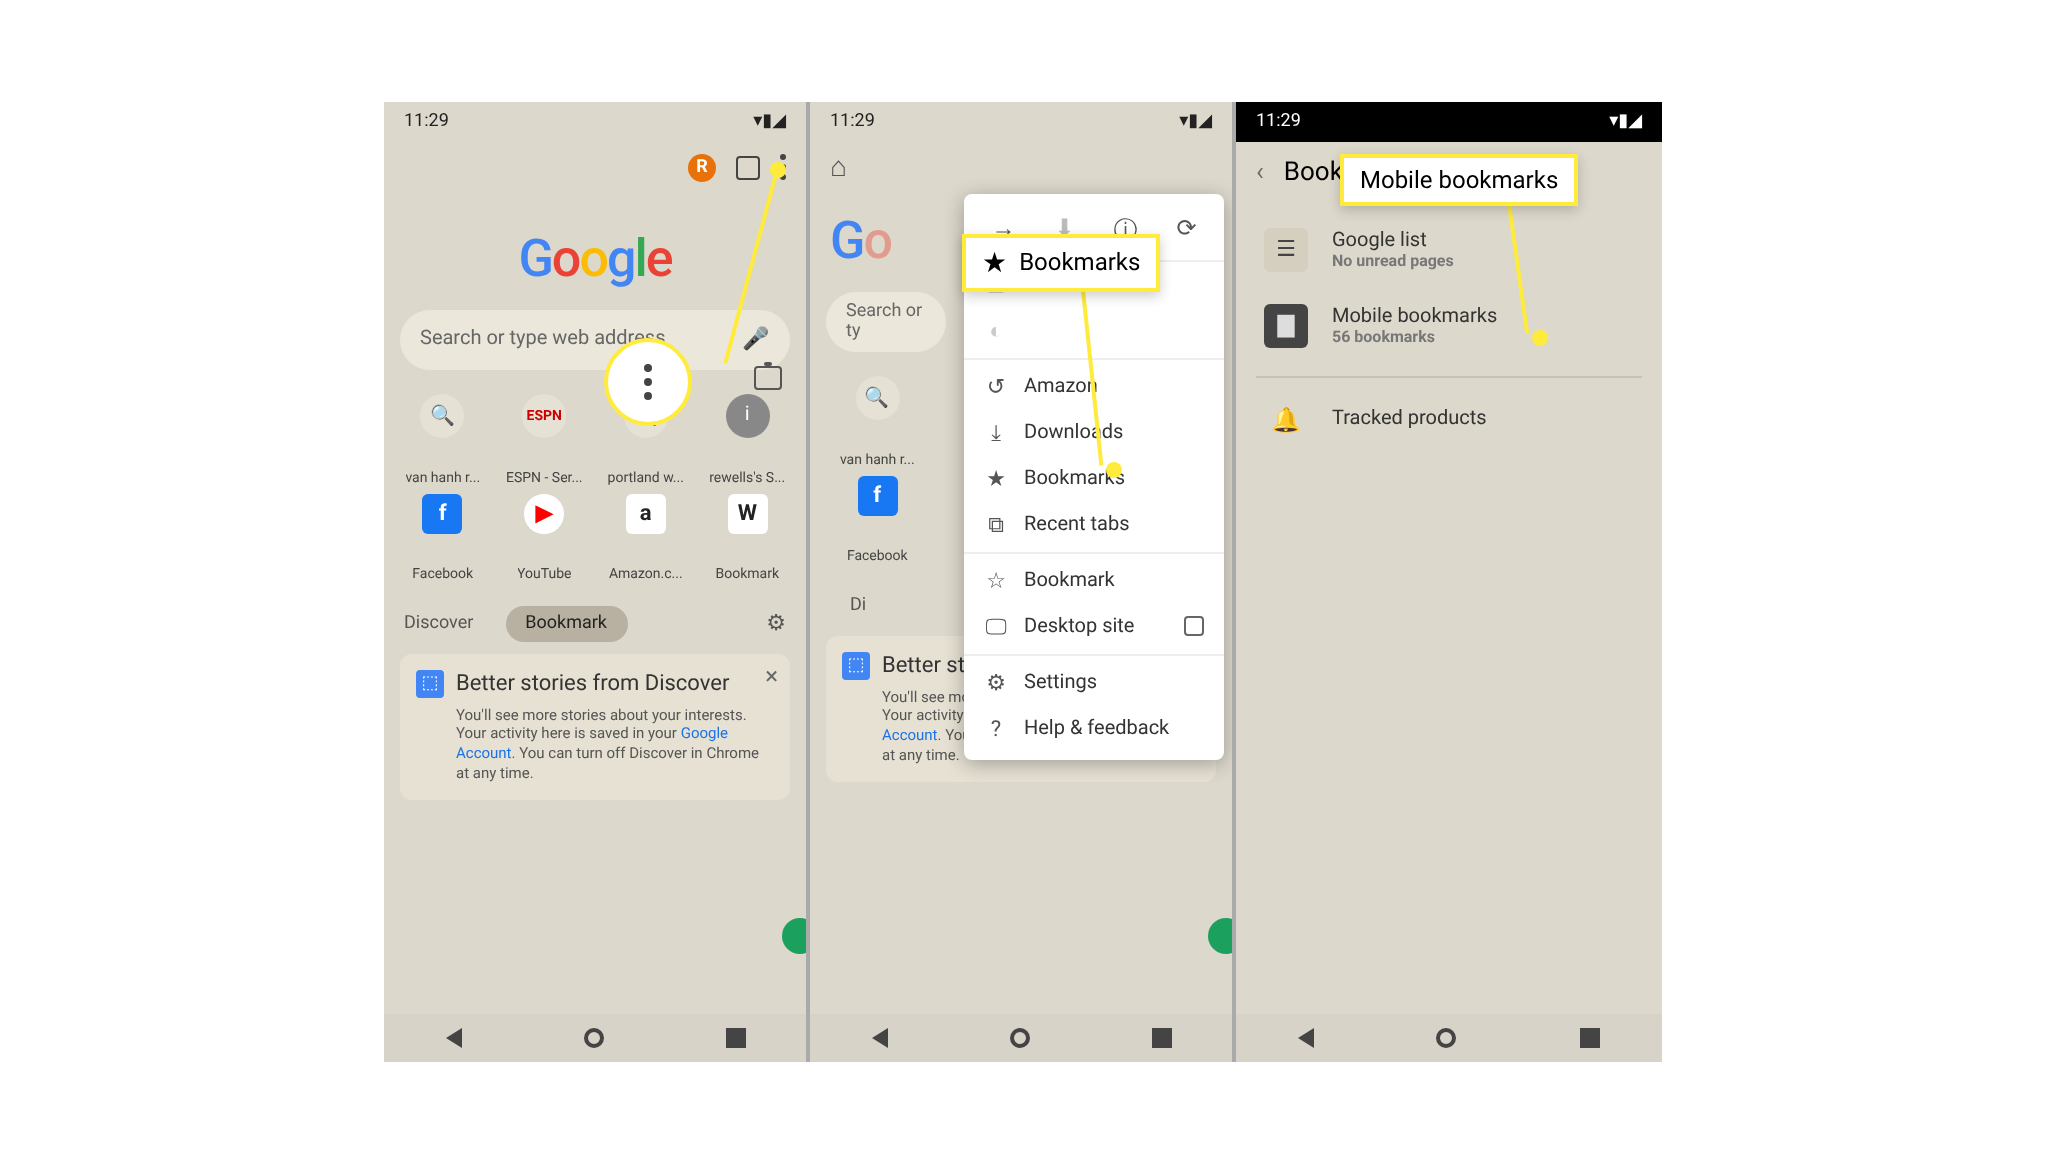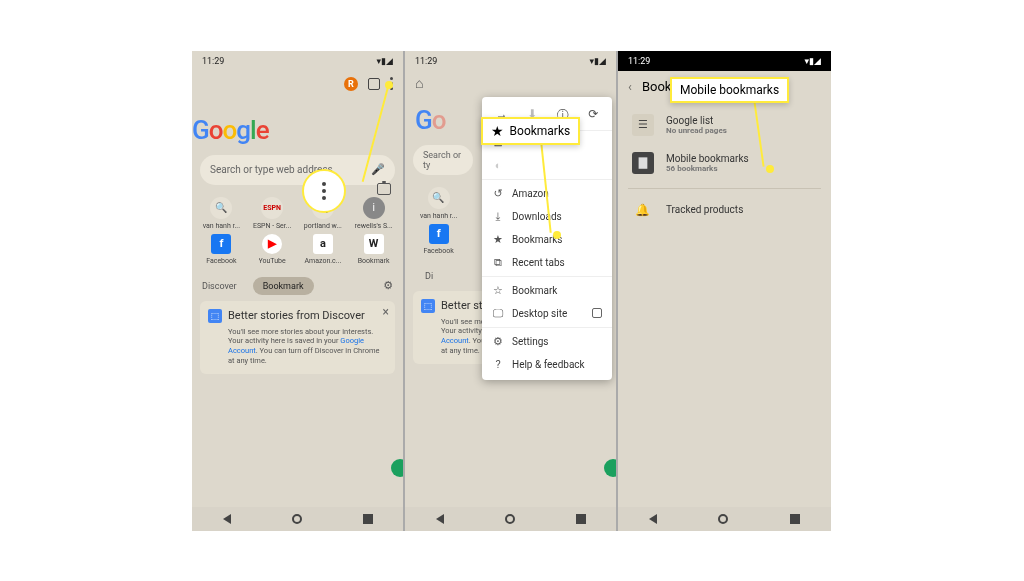--- a/index.html
+++ b/index.html
@@ -21,32 +21,32 @@
 
   
   .content { position: absolute; top: 20px; left: 0; right: 0; bottom: 24px; }
 
   .topicons { display: flex; justify-content: flex-end; align-items: center; gap: 10px; padding: 6px 10px; }
   .avatar-r { width: 14px; height: 14px; border-radius: 50%; background: #e8710a; color: #fff; font-size: 9px; display: flex; align-items: center; justify-content: center; font-weight: bold; }
   .square-ic { width: 12px; height: 12px; border: 1.5px solid #444; border-radius: 2px; }
   .dots3 { display: flex; flex-direction: column; gap: 2px; }
   .dots3 span { width: 3px; height: 3px; background: #444; border-radius: 50%; }
 
-  .google-logo { text-align: left; margin: 18px 0 10px; font-size: 26px; font-weight: 500; letter-spacing: -1px; }
+  .google-logo { text-align: center; margin: 18px 0 10px; font-size: 26px; font-weight: 500; letter-spacing: -1px; }
   .g-b { color: #4285F4; } .g-r { color: #EA4335; } .g-y { color: #FBBC05; } .g-g { color: #34A853; }
 
   .searchbar { margin: 0 8px; background: #ece7db; border-radius: 20px; height: 30px; display: flex; align-items: center; padding: 0 10px; font-size: 10px; color: #666; justify-content: space-between; }
   .mic { font-size: 11px; }
   .cam { width: 14px; height: 12px; border: 1.5px solid #555; border-radius: 2px; position: relative; }
   .cam::before { content:""; position:absolute; top:-3px; left:4px; width:4px; height:2px; background:#555; border-radius:1px; }
 
   .shortcuts { display: grid; grid-template-columns: repeat(4, 1fr); gap: 4px; padding: 12px 6px 6px; text-align: center; }
   .sc { display: flex; flex-direction: column; align-items: center; gap: 3px; }
   .sc-ic { width: 22px; height: 22px; background: #e6e1d5; border-radius: 50%; display: flex; align-items: center; justify-content: center; font-size: 10px; }
-  .sc-lbl { font-size: 7px; color: #444; white-space: nowrap; overflow: hidden; text-overflow: ellipsis; max-width: 44px; }
+  .sc-lbl { font-size: 7px; color: #444; white-space: nowrap; overflow: hidden; text-overflow: ellipsis; max-width: 44px; margin-top: 13px; }
   .sc-tile { width: 20px; height: 20px; border-radius: 3px; display:flex; align-items:center; justify-content:center; font-size:11px; font-weight:bold; color:#fff; }
   .fb { background:#1877F2; } .yt{ background:#fff; color:#f00; border-radius:50%; } .az{ background:#fff; color:#222; } .wp{ background:#fff; color:#222; }
 
   .tabs { display:flex; justify-content:flex-end; gap:6px; margin:6px 0; align-items:center; }
   .tab { font-size:9px; padding:4px 10px; border-radius:12px; color:#555; }
   .tab.active { background:#b8b0a0; color:#222; }
   .gear { margin-left:auto; margin-right:10px; font-size:11px; color:#555; }
 
   .card { margin:6px 8px; background:#e6e1d3; border-radius:6px; padding:8px; position:relative; }
   .card-hdr { display:flex; gap:6px; align-items:flex-start; }

